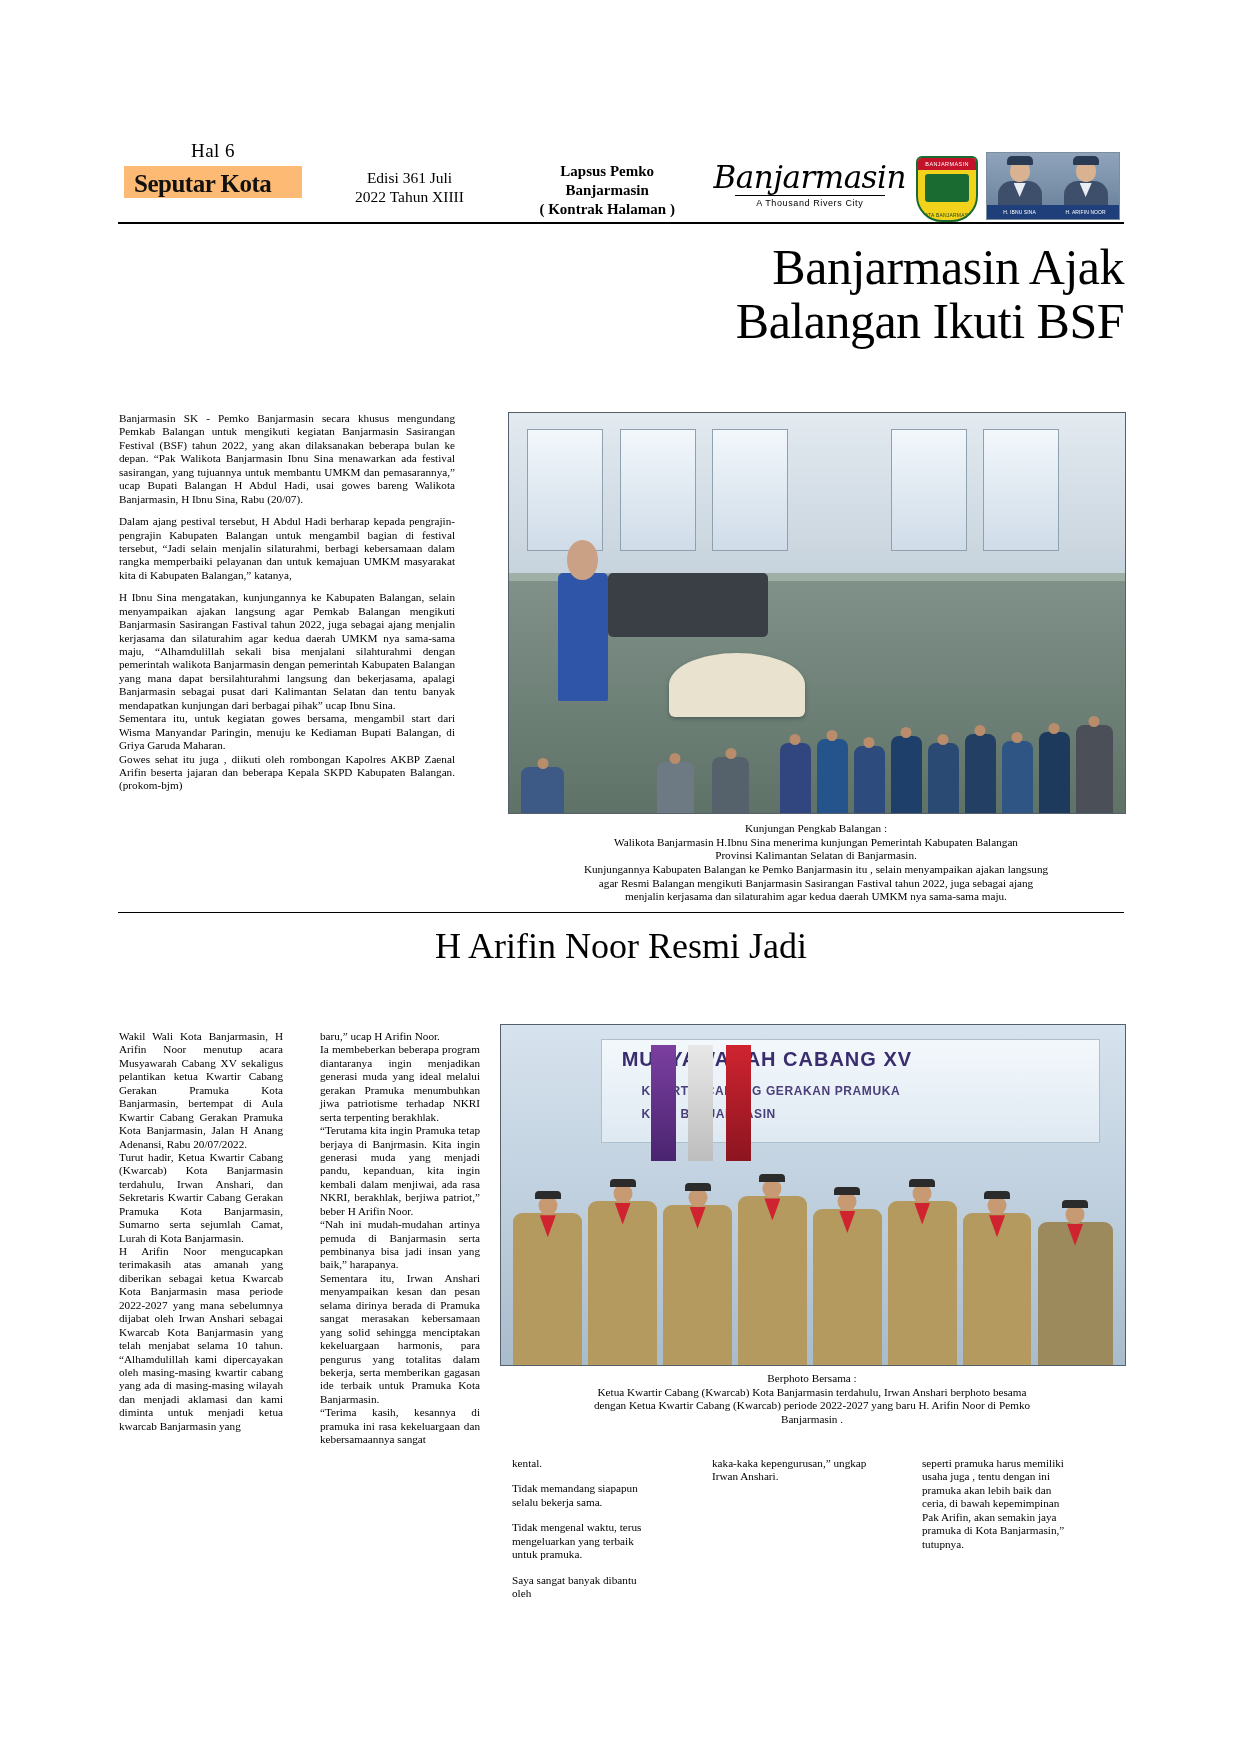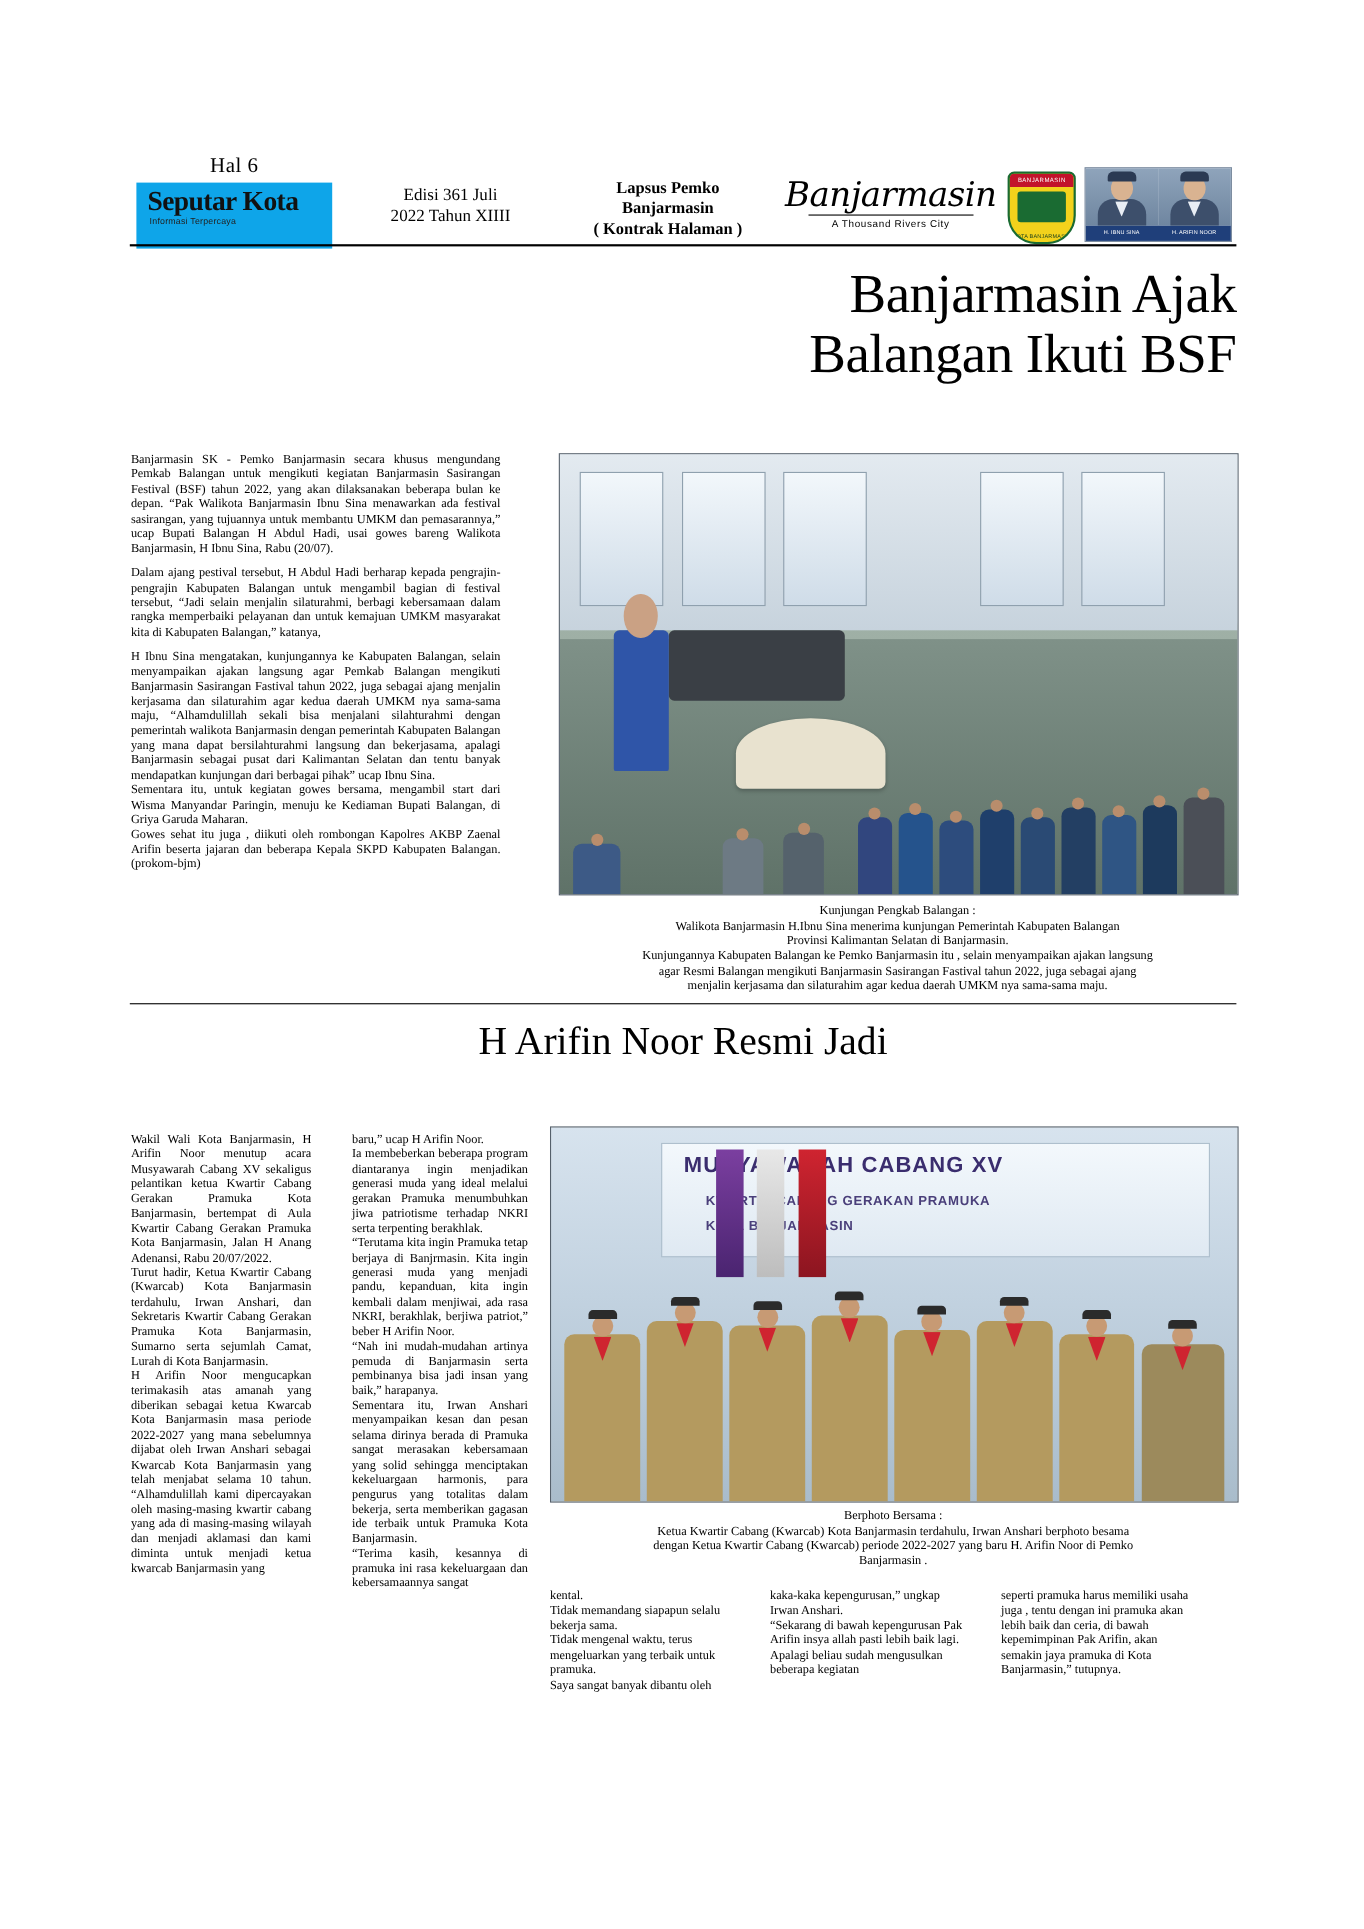--- a/index.html
+++ b/index.html
@@ -40,22 +40,22 @@
     font-family: "Liberation Serif", serif;
     font-weight: normal;
     font-size: 19px;
     text-align: center;
     width: 170px;
     margin: 0 0 4px 10px;
     letter-spacing: 0.5px;
   }
   .logo-box {
     width: 178px;
-    height: 60px;
-    background: #0ea5e9;
+    height: 32px;
+    background: #fdba74;
     position: relative;
     margin-left: 6px;
     overflow: hidden;
   }
   .logo-title {
     position: absolute;
     left: 10px;
     top: 4px;
     font-family: "Liberation Serif", serif;
     font-weight: bold;
@@ -389,21 +389,21 @@
   }
 
   
   .botcol {
     position: absolute;
     font-family: "Liberation Serif", serif;
     font-size: 11.2px;
     line-height: 1.2;
     text-align: left;
   }
-  .botcol p { margin: 0; }
+  .botcol p { margin: 12px; }
 </style>
 </head>
 <body>
 
 <div class="page">
 
   <div class="masthead">
 
     <div class="mast-left">
       <div class="hal">Hal 6</div>
@@ -623,20 +623,19 @@
 
   <div class="botcol" style="left:500px; top:1445px; width:168px;">
     <p>kental.</p>
     <p>Tidak memandang siapapun selalu bekerja sama.</p>
     <p>Tidak mengenal waktu, terus mengeluarkan yang terbaik untuk pramuka.</p>
     <p>Saya sangat banyak dibantu oleh</p>
   </div>
 
   <div class="botcol" style="left:700px; top:1445px; width:180px;">
     <p>kaka-kaka kepengurusan,” ungkap Irwan Anshari.</p>
-    <p>“Sekarang di bawah kepengurusan Pak Arifin insya allah pasti lebih baik lagi. Apalagi beliau sudah mengusulkan beberapa kegiatan</p>
   </div>
 
   <div class="botcol" style="left:910px; top:1445px; width:176px;">
     <p>seperti pramuka harus memiliki usaha juga , tentu dengan ini pramuka akan lebih baik dan ceria, di bawah kepemimpinan Pak Arifin, akan semakin jaya pramuka di Kota Banjarmasin,” tutupnya.</p>
   </div>
 
 </div>
 
 </body></html>

